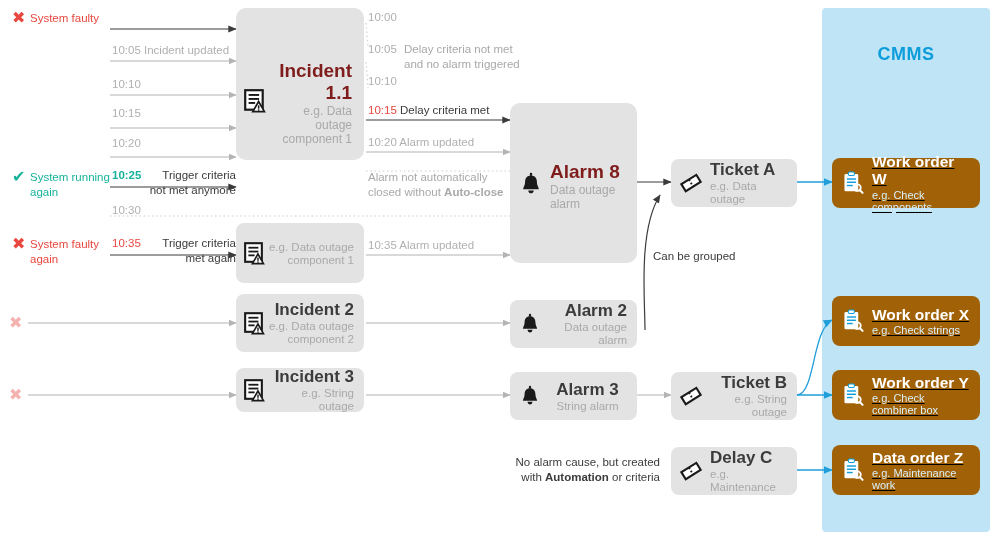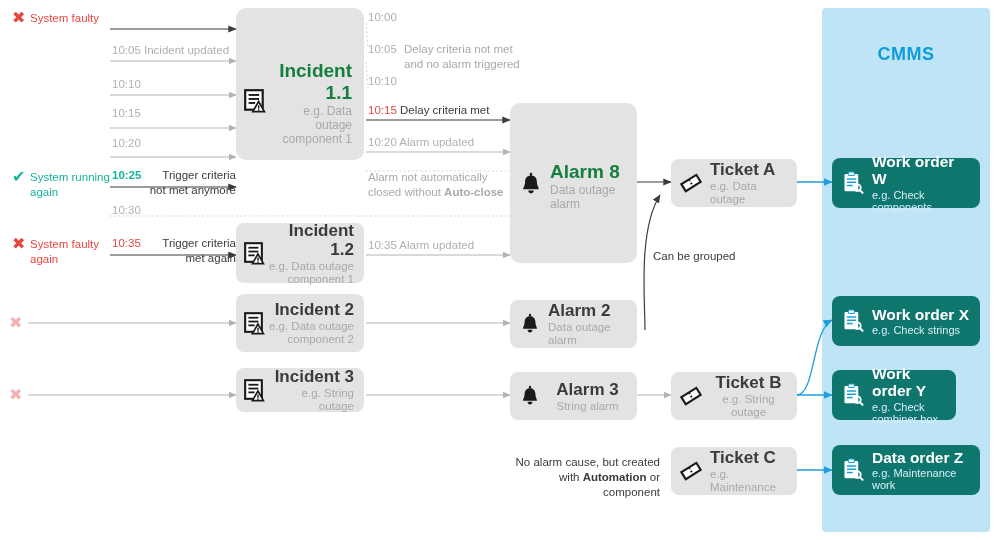--- a/index.html
+++ b/index.html
@@ -20,36 +20,36 @@
     position:absolute;left:822px;top:44px;width:168px;text-align:center;
     font-size:18px;font-weight:bold;color:#0d9ddb;letter-spacing:.5px;
   }
 
   
   .node{
     position:absolute;border-radius:8px;display:flex;align-items:center;
     box-sizing:border-box;
   }
   .node.gray{background:#e3e3e3;}
-  .node.blue{background:#0f766e;}
+  .node.blue{background:#a16207;text-decoration:underline;}
   .node .ico{
     flex:0 0 auto;display:flex;align-items:center;justify-content:center;
   }
   .node .txt{flex:1 1 auto;text-align:right;padding-right:10px;line-height:1.12;}
   .node .ttl{font-weight:bold;color:#3b3b3b;font-size:16px;display:block;}
   .node .sub{color:#a9a9a9;font-size:11.5px;display:block;margin-top:1px;}
   .node.blue .ttl{color:#ffffff;font-size:15.5px;}
   .node.blue .sub{color:#d9f0fb;font-size:11px;}
 
   
   .bigbox{position:absolute;background:#e3e3e3;border-radius:10px;}
   .bigbox .inner{
     position:absolute;left:0;right:0;display:flex;align-items:center;
   }
-  .bigbox .ttl{font-weight:bold;color:#15803d;font-size:19px;display:block;}
+  .bigbox .ttl{font-weight:bold;color:#7f1d1d;font-size:19px;display:block;}
   .bigbox .sub{color:#a9a9a9;font-size:12px;display:block;line-height:1.18;}
   .bigbox .txt{flex:1;text-align:right;padding-right:12px;}
 
   
   .lbl{position:absolute;font-size:11.5px;color:#4a4a4a;line-height:1.3;}
   .lbl.gray{color:#a9a9a9;}
   .lbl.red{color:#e8473f;}
   .lbl.green{color:#17b39a;}
   .lbl.dark{color:#3b3b3b;}
   .lbl b{font-weight:bold;}
@@ -207,21 +207,20 @@
         <rect x="1.2" y="1.2" width="17.5" height="19.5" fill="#ffffff" stroke="#1a1a1a" stroke-width="2.2"></rect>
         <rect x="4.6" y="5" width="10.5" height="1.9" fill="#1a1a1a"></rect>
         <rect x="4.6" y="9" width="10.5" height="1.9" fill="#1a1a1a"></rect>
         <rect x="4.6" y="13" width="6.5" height="1.9" fill="#1a1a1a"></rect>
         <path d="M14.6,12.5 L20.4,22.6 L8.8,22.6 z" fill="#ffffff" stroke="#1a1a1a" stroke-width="1.7"></path>
         <rect x="13.9" y="16.3" width="1.5" height="3.4" fill="#1a1a1a"></rect>
         <rect x="13.9" y="20.3" width="1.5" height="1.4" fill="#1a1a1a"></rect>
       </svg>
     </span>
     <span class="txt">
-      <span class="ttl" style="font-size:17px;">Incident 1.2</span>
       <span class="sub">
         <span>e.g. Data outage</span><br>
         <span>component 1</span>
       </span>
     </span>
   </div>
 
   <div class="node gray" style="left:236px;top:294px;width:128px;height:58px;">
     <span class="ico" style="padding-left:8px;">
       <svg width="21" height="23" viewBox="0 0 22 24">
@@ -311,21 +310,21 @@
   </div>
 
   <div class="node gray" style="left:510px;top:300px;width:127px;height:48px;">
     <span class="ico" style="padding-left:10px;">
       <svg width="20" height="22" viewBox="0 0 22 24">
         <path d="M11,3.4 C7.1,3.4 5.1,6.2 5.1,9.6 C5.1,13.8 3.2,15.6 3.2,17.3 L18.8,17.3 C18.8,15.6 16.9,13.8 16.9,9.6 C16.9,6.2 14.9,3.4 11,3.4 z" fill="#1a1a1a"></path>
         <rect x="9.8" y="0.8" width="2.4" height="3.2" rx="1.1" fill="#1a1a1a"></rect>
         <path d="M8.3,18.4 C8.3,20.2 9.5,21.3 11,21.3 C12.5,21.3 13.7,20.2 13.7,18.4 z" fill="#1a1a1a"></path>
       </svg>
     </span>
-    <span class="txt" style="text-align:left;padding-left:8px;">
+    <span class="txt" style="text-align:right;padding-left:8px;">
       <span class="ttl" style="font-size:17px;">Alarm 2</span>
       <span class="sub">Data outage alarm</span>
     </span>
   </div>
 
   <div class="node gray" style="left:510px;top:372px;width:127px;height:48px;">
     <span class="ico" style="padding-left:10px;">
       <svg width="20" height="22" viewBox="0 0 22 24">
         <path d="M11,3.4 C7.1,3.4 5.1,6.2 5.1,9.6 C5.1,13.8 3.2,15.6 3.2,17.3 L18.8,17.3 C18.8,15.6 16.9,13.8 16.9,9.6 C16.9,6.2 14.9,3.4 11,3.4 z" fill="#1a1a1a"></path>
         <rect x="9.8" y="0.8" width="2.4" height="3.2" rx="1.1" fill="#1a1a1a"></rect>
@@ -335,21 +334,21 @@
     <span class="txt" style="text-align:center;padding-left:8px;">
       <span class="ttl" style="font-size:17px;">Alarm 3</span>
       <span class="sub">String alarm</span>
     </span>
   </div>
 
   <div class="lbl dark" style="left:653px;top:249px;">Can be grouped</div>
 
   <div class="lbl dark" style="left:500px;top:455px;width:160px;text-align:right;">
     <span>No alarm cause, but created</span><br>
-    <span>with </span><b>Automation</b><span> or component</span>
+    <span>with </span><b>Automation</b><span> or criteria</span>
   </div>
 
   <div class="node gray" style="left:671px;top:159px;width:126px;height:48px;">
     <span class="ico" style="padding-left:9px;">
       <svg width="22" height="22" viewBox="0 0 24 24">
         <g transform="rotate(-32 12 12)">
           <rect x="2.4" y="7.6" width="19.2" height="9" fill="#ffffff" stroke="#1a1a1a" stroke-width="2.3"></rect>
           <path d="M12,7.6 L12,16.6" stroke="#1a1a1a" stroke-width="2" stroke-dasharray="2 2"></path>
         </g>
       </svg>
@@ -362,37 +361,37 @@
 
   <div class="node gray" style="left:671px;top:372px;width:126px;height:48px;">
     <span class="ico" style="padding-left:9px;">
       <svg width="22" height="22" viewBox="0 0 24 24">
         <g transform="rotate(-32 12 12)">
           <rect x="2.4" y="7.6" width="19.2" height="9" fill="#ffffff" stroke="#1a1a1a" stroke-width="2.3"></rect>
           <path d="M12,7.6 L12,16.6" stroke="#1a1a1a" stroke-width="2" stroke-dasharray="2 2"></path>
         </g>
       </svg>
     </span>
-    <span class="txt" style="text-align:center;padding-left:8px;">
+    <span class="txt" style="text-align:right;padding-left:8px;">
       <span class="ttl" style="font-size:17px;">Ticket B</span>
       <span class="sub">e.g. String outage</span>
     </span>
   </div>
 
   <div class="node gray" style="left:671px;top:447px;width:126px;height:48px;">
     <span class="ico" style="padding-left:9px;">
       <svg width="22" height="22" viewBox="0 0 24 24">
         <g transform="rotate(-32 12 12)">
           <rect x="2.4" y="7.6" width="19.2" height="9" fill="#ffffff" stroke="#1a1a1a" stroke-width="2.3"></rect>
           <path d="M12,7.6 L12,16.6" stroke="#1a1a1a" stroke-width="2" stroke-dasharray="2 2"></path>
         </g>
       </svg>
     </span>
     <span class="txt" style="text-align:left;padding-left:8px;">
-      <span class="ttl" style="font-size:17px;">Ticket C</span>
+      <span class="ttl" style="font-size:17px;">Delay C</span>
       <span class="sub">e.g. Maintenance</span>
     </span>
   </div>
 
   <div class="node blue" style="left:832px;top:158px;width:148px;height:50px;">
     <span class="ico" style="padding-left:9px;">
       <svg width="23" height="24" viewBox="0 0 24 25">
         <rect x="3.6" y="3.2" width="14.4" height="18" rx="1.4" fill="#ffffff"></rect>
         <rect x="7.6" y="1" width="6.4" height="3.6" rx="1.3" fill="#ffffff" stroke="#0d9ddb" stroke-width="1.1"></rect>
         <rect x="6.2" y="7.6" width="9.4" height="1.5" fill="#0d9ddb"></rect>
@@ -419,21 +418,21 @@
         <circle cx="17.2" cy="17.4" r="3.4" fill="none" stroke="#ffffff" stroke-width="1.9"></circle>
         <path d="M19.6,19.9 L22.5,22.8" stroke="#ffffff" stroke-width="2.2" stroke-linecap="round"></path>
       </svg>
     </span>
     <span class="txt" style="text-align:left;padding-left:8px;">
       <span class="ttl">Work order X</span>
       <span class="sub">e.g. Check strings</span>
     </span>
   </div>
 
-  <div class="node blue" style="left:832px;top:370px;width:124px;height:50px;">
+  <div class="node blue" style="left:832px;top:370px;width:148px;height:50px;">
     <span class="ico" style="padding-left:9px;">
       <svg width="23" height="24" viewBox="0 0 24 25">
         <rect x="3.6" y="3.2" width="14.4" height="18" rx="1.4" fill="#ffffff"></rect>
         <rect x="7.6" y="1" width="6.4" height="3.6" rx="1.3" fill="#ffffff" stroke="#0d9ddb" stroke-width="1.1"></rect>
         <rect x="6.2" y="7.6" width="9.4" height="1.5" fill="#0d9ddb"></rect>
         <rect x="6.2" y="11" width="9.4" height="1.5" fill="#0d9ddb"></rect>
         <rect x="6.2" y="14.4" width="6" height="1.5" fill="#0d9ddb"></rect>
         <circle cx="17.2" cy="17.4" r="3.4" fill="none" stroke="#ffffff" stroke-width="1.9"></circle>
         <path d="M19.6,19.9 L22.5,22.8" stroke="#ffffff" stroke-width="2.2" stroke-linecap="round"></path>
       </svg>

